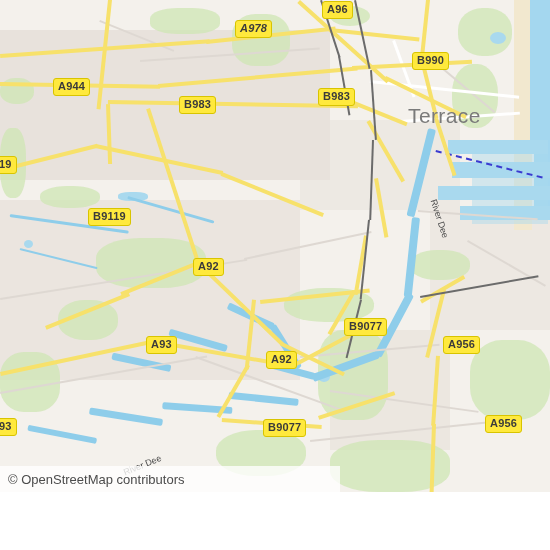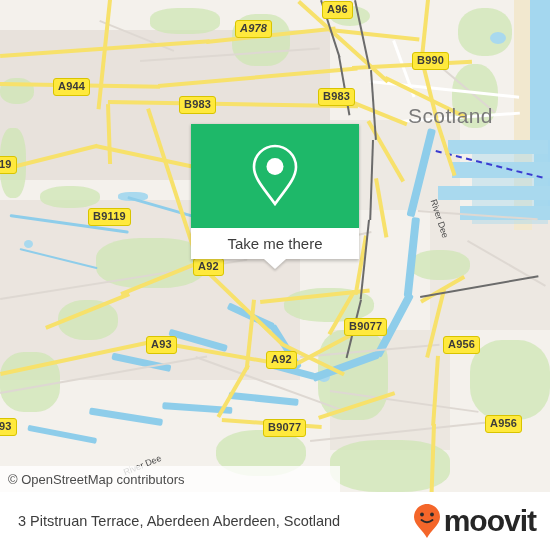--- a/index.html
+++ b/index.html
@@ -222,21 +222,21 @@
       <div class="rail" style="left:374px;top:140px;width:80px;height:2px;transform:rotate(92deg);"></div>
       <div class="rail" style="left:370px;top:220px;width:80px;height:2px;transform:rotate(96deg);"></div>
       <div class="rail" style="left:362px;top:300px;width:60px;height:2px;transform:rotate(104deg);"></div>
       <div class="rail" style="left:420px;top:296px;width:120px;height:2px;transform:rotate(-10deg);"></div>
       <div class="rail" style="left:322px;top:0;width:60px;height:2px;transform:rotate(72deg);"></div>
       <div class="rail" style="left:340px;top:56px;width:60px;height:2px;transform:rotate(80deg);"></div>
 
     </div>
 
     <div>
-      <div class="place-label" style="left:408px;top:104px;">Scotland</div>
+      <div class="place-label" style="left:408px;top:104px;">Terrace</div>
     </div>
 
     <div>
       <div class="river-label" style="left:438px;top:198px;transform:rotate(72deg);">River Dee</div>
       <div class="river-label" style="left:122px;top:468px;transform:rotate(-22deg);">River Dee</div>
     </div>
 
     <div>
       <div class="shield" style="left:322px;top:1px;">A96</div>
       <div class="shield" style="left:235px;top:20px;font-style:italic;">A978</div>
@@ -253,41 +253,17 @@
       <div class="shield" style="left:443px;top:336px;">A956</div>
       <div class="shield" style="left:-6px;top:418px;">93</div>
       <div class="shield" style="left:263px;top:419px;">B9077</div>
       <div class="shield" style="left:485px;top:415px;">A956</div>
     </div>
 
     <div class="attrib">
       <span>© OpenStreetMap contributors</span>
     </div>
 
-    <div class="card">
-      <div class="card-body">
-        <svg width="54" height="66" viewBox="0 0 54 66">
-          <path d="M27 3 C15.4 3 6 12.4 6 24 C6 36 18 48 27 61 C36 48 48 36 48 24 C48 12.4 38.6 3 27 3 Z" fill="none" stroke="#ffffff" stroke-width="2.6"></path>
-          <circle cx="27" cy="23.5" r="8.5" fill="#ffffff"></circle>
-        </svg>
-      </div>
-      <div class="card-foot">
-        <span>Take me there</span>
-      </div>
-      <div class="card-tail"></div>
-    </div>
 
   </div>
 
-  <div class="bottom">
-    <div class="addr">3 Pitstruan Terrace, Aberdeen Aberdeen, Scotland</div>
-    <div class="brand">
-      <svg width="30" height="36" viewBox="0 0 30 36">
-        <path d="M15 1 C7.8 1 2 6.8 2 14 C2 22 11 27 15 35 C19 27 28 22 28 14 C28 6.8 22.2 1 15 1 Z" fill="#f4662a"></path>
-        <circle cx="10" cy="11.5" r="1.9" fill="#2b2b2b"></circle>
-        <circle cx="20" cy="11.5" r="1.9" fill="#2b2b2b"></circle>
-        <path d="M9.5 17 Q15 21.5 20.5 17" fill="none" stroke="#2b2b2b" stroke-width="1.9" stroke-linecap="round"></path>
-      </svg>
-      <span class="brand-word">moovit</span>
-    </div>
-  </div>
 
 </div>
 
 </body></html>

